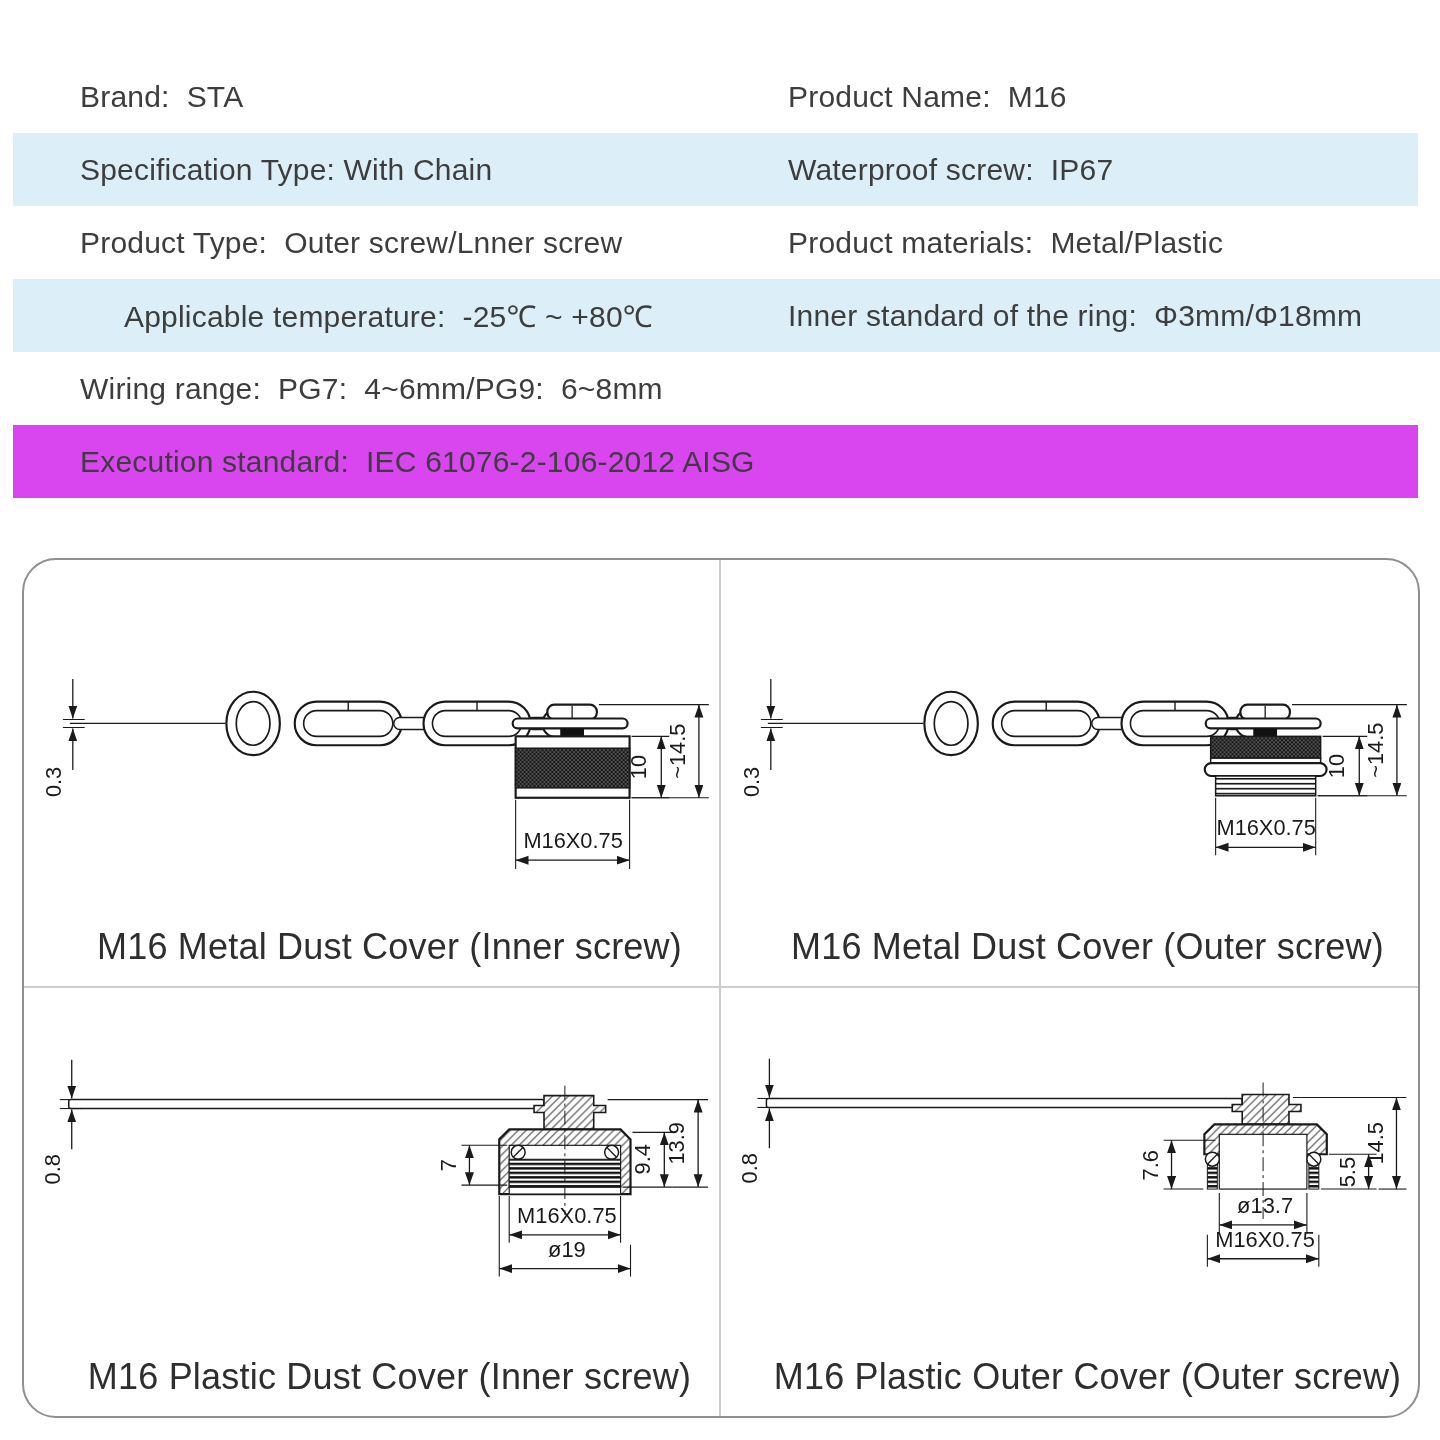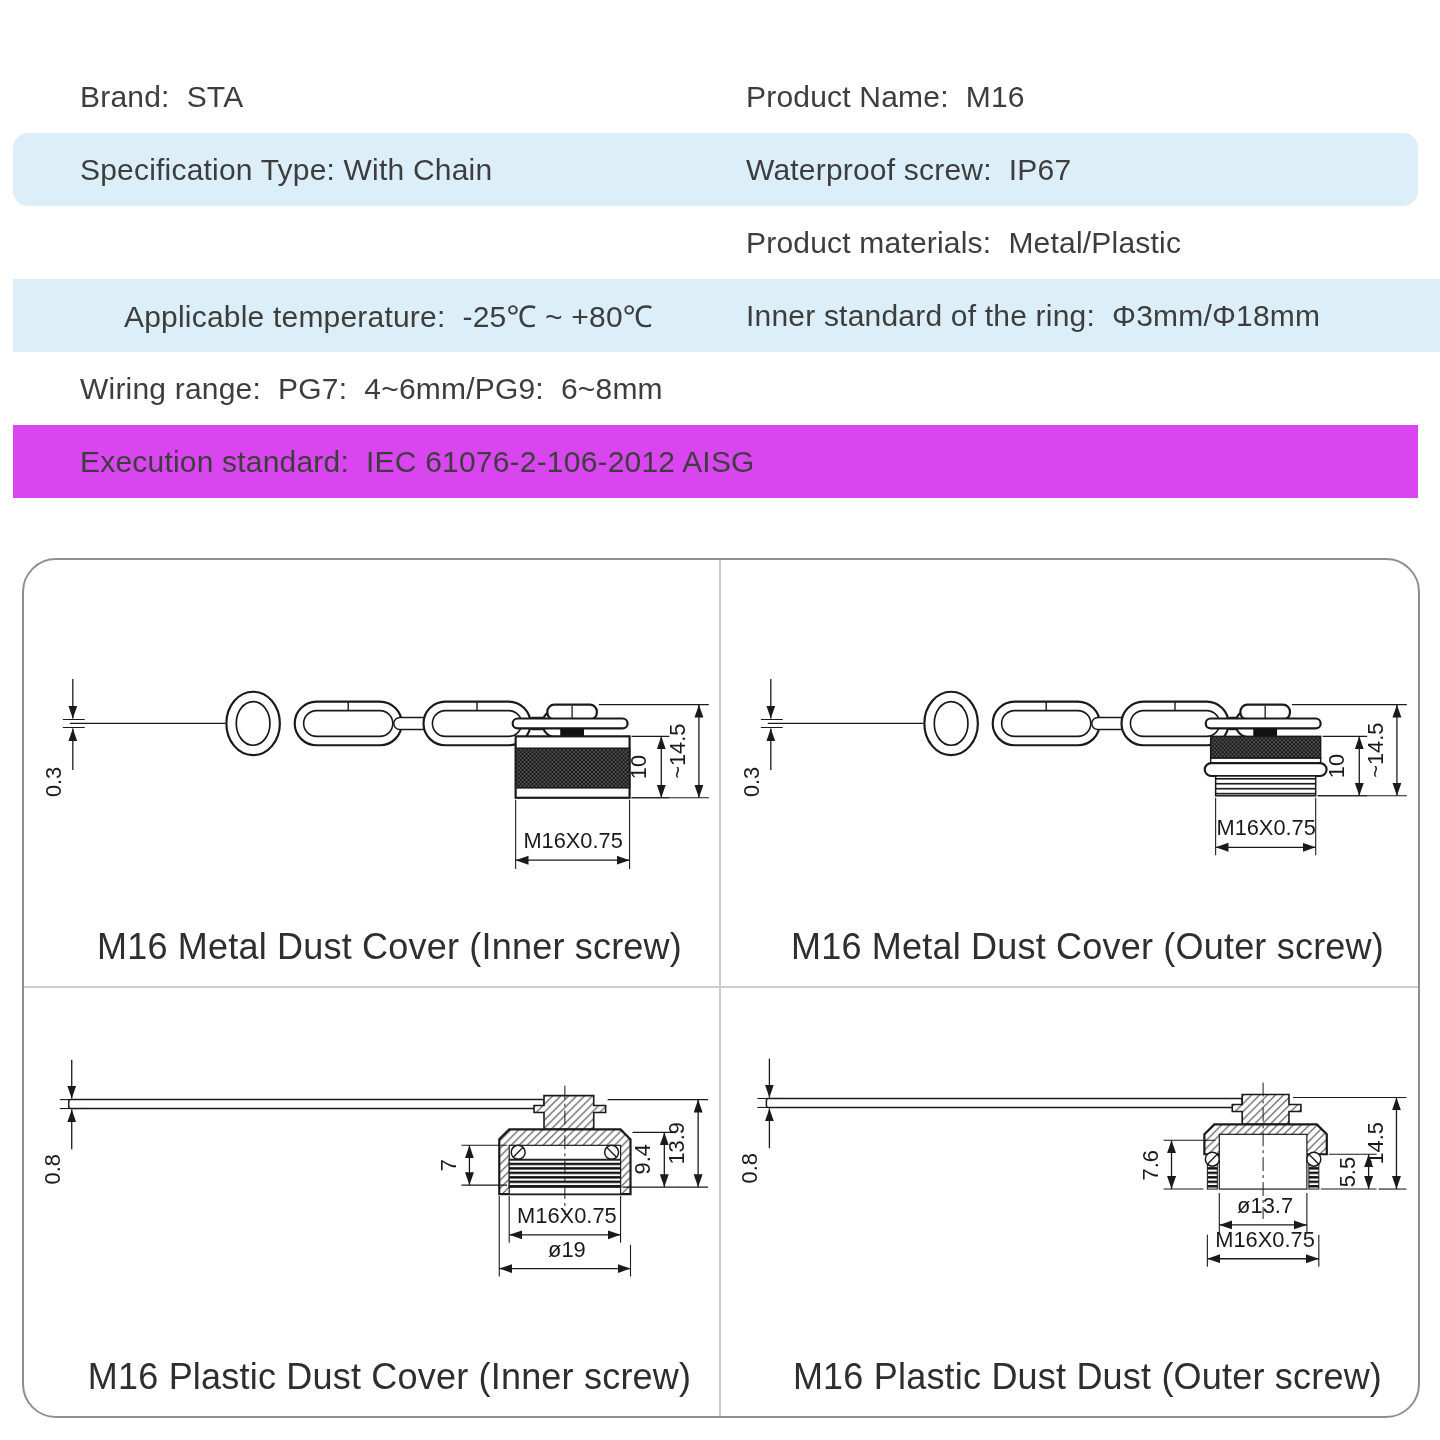--- a/index.html
+++ b/index.html
@@ -7,21 +7,21 @@
     width:1440px;height:1440px;position:relative;background:#ffffff;
     font-family:"Liberation Sans", sans-serif;color:#3d3d3d;overflow:hidden;
   }
   
   .spec-table{position:absolute;top:60px;left:0;width:1440px;}
   .spec-row{
     position:relative;height:73px;margin-left:13px;width:1405px;
     display:flex;align-items:center;
   }
   .spec-left{margin-left:67px;font-size:30px;letter-spacing:.2px;white-space:pre;}
-  .spec-right{position:absolute;left:733px;font-size:30px;letter-spacing:.2px;white-space:pre;}
+  .spec-right{position:absolute;left:775px;font-size:30px;letter-spacing:.2px;white-space:pre;}
   
   .panel{
     position:absolute;left:22px;top:558px;width:1398px;height:860px;
     border:2px solid #8f8f8f;border-radius:34px;box-sizing:border-box;
     display:grid;grid-template-columns:1fr 1fr;grid-template-rows:1fr 1fr;
     overflow:hidden;background:#fff;
   }
   .cell{position:relative;box-sizing:border-box;}
   .cell.tl{border-right:2px solid #ccc;border-bottom:2px solid #ccc;}
   .cell.tr{border-bottom:2px solid #ccc;}
@@ -68,25 +68,26 @@
       <line x1="54" y1="0" x2="54" y2="9" stroke="#1a1a1a" stroke-width="1.4"></line>
     </g>
   </defs>
 </svg>
 
 <div class="spec-table">
   <div class="spec-row">
     <span class="spec-left">Brand:  STA</span>
     <span class="spec-right">Product Name:  M16</span>
   </div>
-  <div class="spec-row" style="background: rgb(220, 238, 247); border-radius: 15px;">
+  <div class="spec-row" style="background: rgb(220, 238, 247);">
     <span class="spec-left">Specification Type: With Chain</span>
     <span class="spec-right">Waterproof screw:  IP67</span>
   </div>
   <div class="spec-row">
+    <span class="spec-left">Product Type:  Outer screw/Lnner screw</span>
     <span class="spec-right">Product materials:  Metal/Plastic</span>
   </div>
   <div class="spec-row" style="background: rgb(220, 238, 247); padding-left: 44px;">
     <span class="spec-left">Applicable temperature:  -25℃ ~ +80℃</span>
     <span class="spec-right">Inner standard of the ring:  Φ3mm/Φ18mm</span>
   </div>
   <div class="spec-row">
     <span class="spec-left">Wiring range:  PG7:  4~6mm/PG9:  6~8mm</span>
   </div>
   <div class="spec-row" style="background: #d946ef;">
@@ -282,16 +283,16 @@
       <line class="ext" x1="500" y1="206" x2="500" y2="246"></line>
       <line class="ext" x1="588" y1="206" x2="588" y2="246"></line>
       <line class="dim" x1="500" y1="238" x2="588" y2="238" marker-start="url(#arr)" marker-end="url(#arr)"></line>
       <text x="546" y="226" text-anchor="middle">ø13.7</text>
 
       <line class="ext" x1="488" y1="248" x2="488" y2="280"></line>
       <line class="ext" x1="600" y1="248" x2="600" y2="280"></line>
       <line class="dim" x1="488" y1="272" x2="600" y2="272" marker-start="url(#arr)" marker-end="url(#arr)"></line>
       <text x="546" y="260" text-anchor="middle">M16X0.75</text>
     </svg>
-    <div class="cap-label">M16 Plastic Dust Dust (Outer screw)</div>
+    <div class="cap-label">M16 Plastic Outer Cover (Outer screw)</div>
   </div>
 
 </div>
 
 </body></html>

